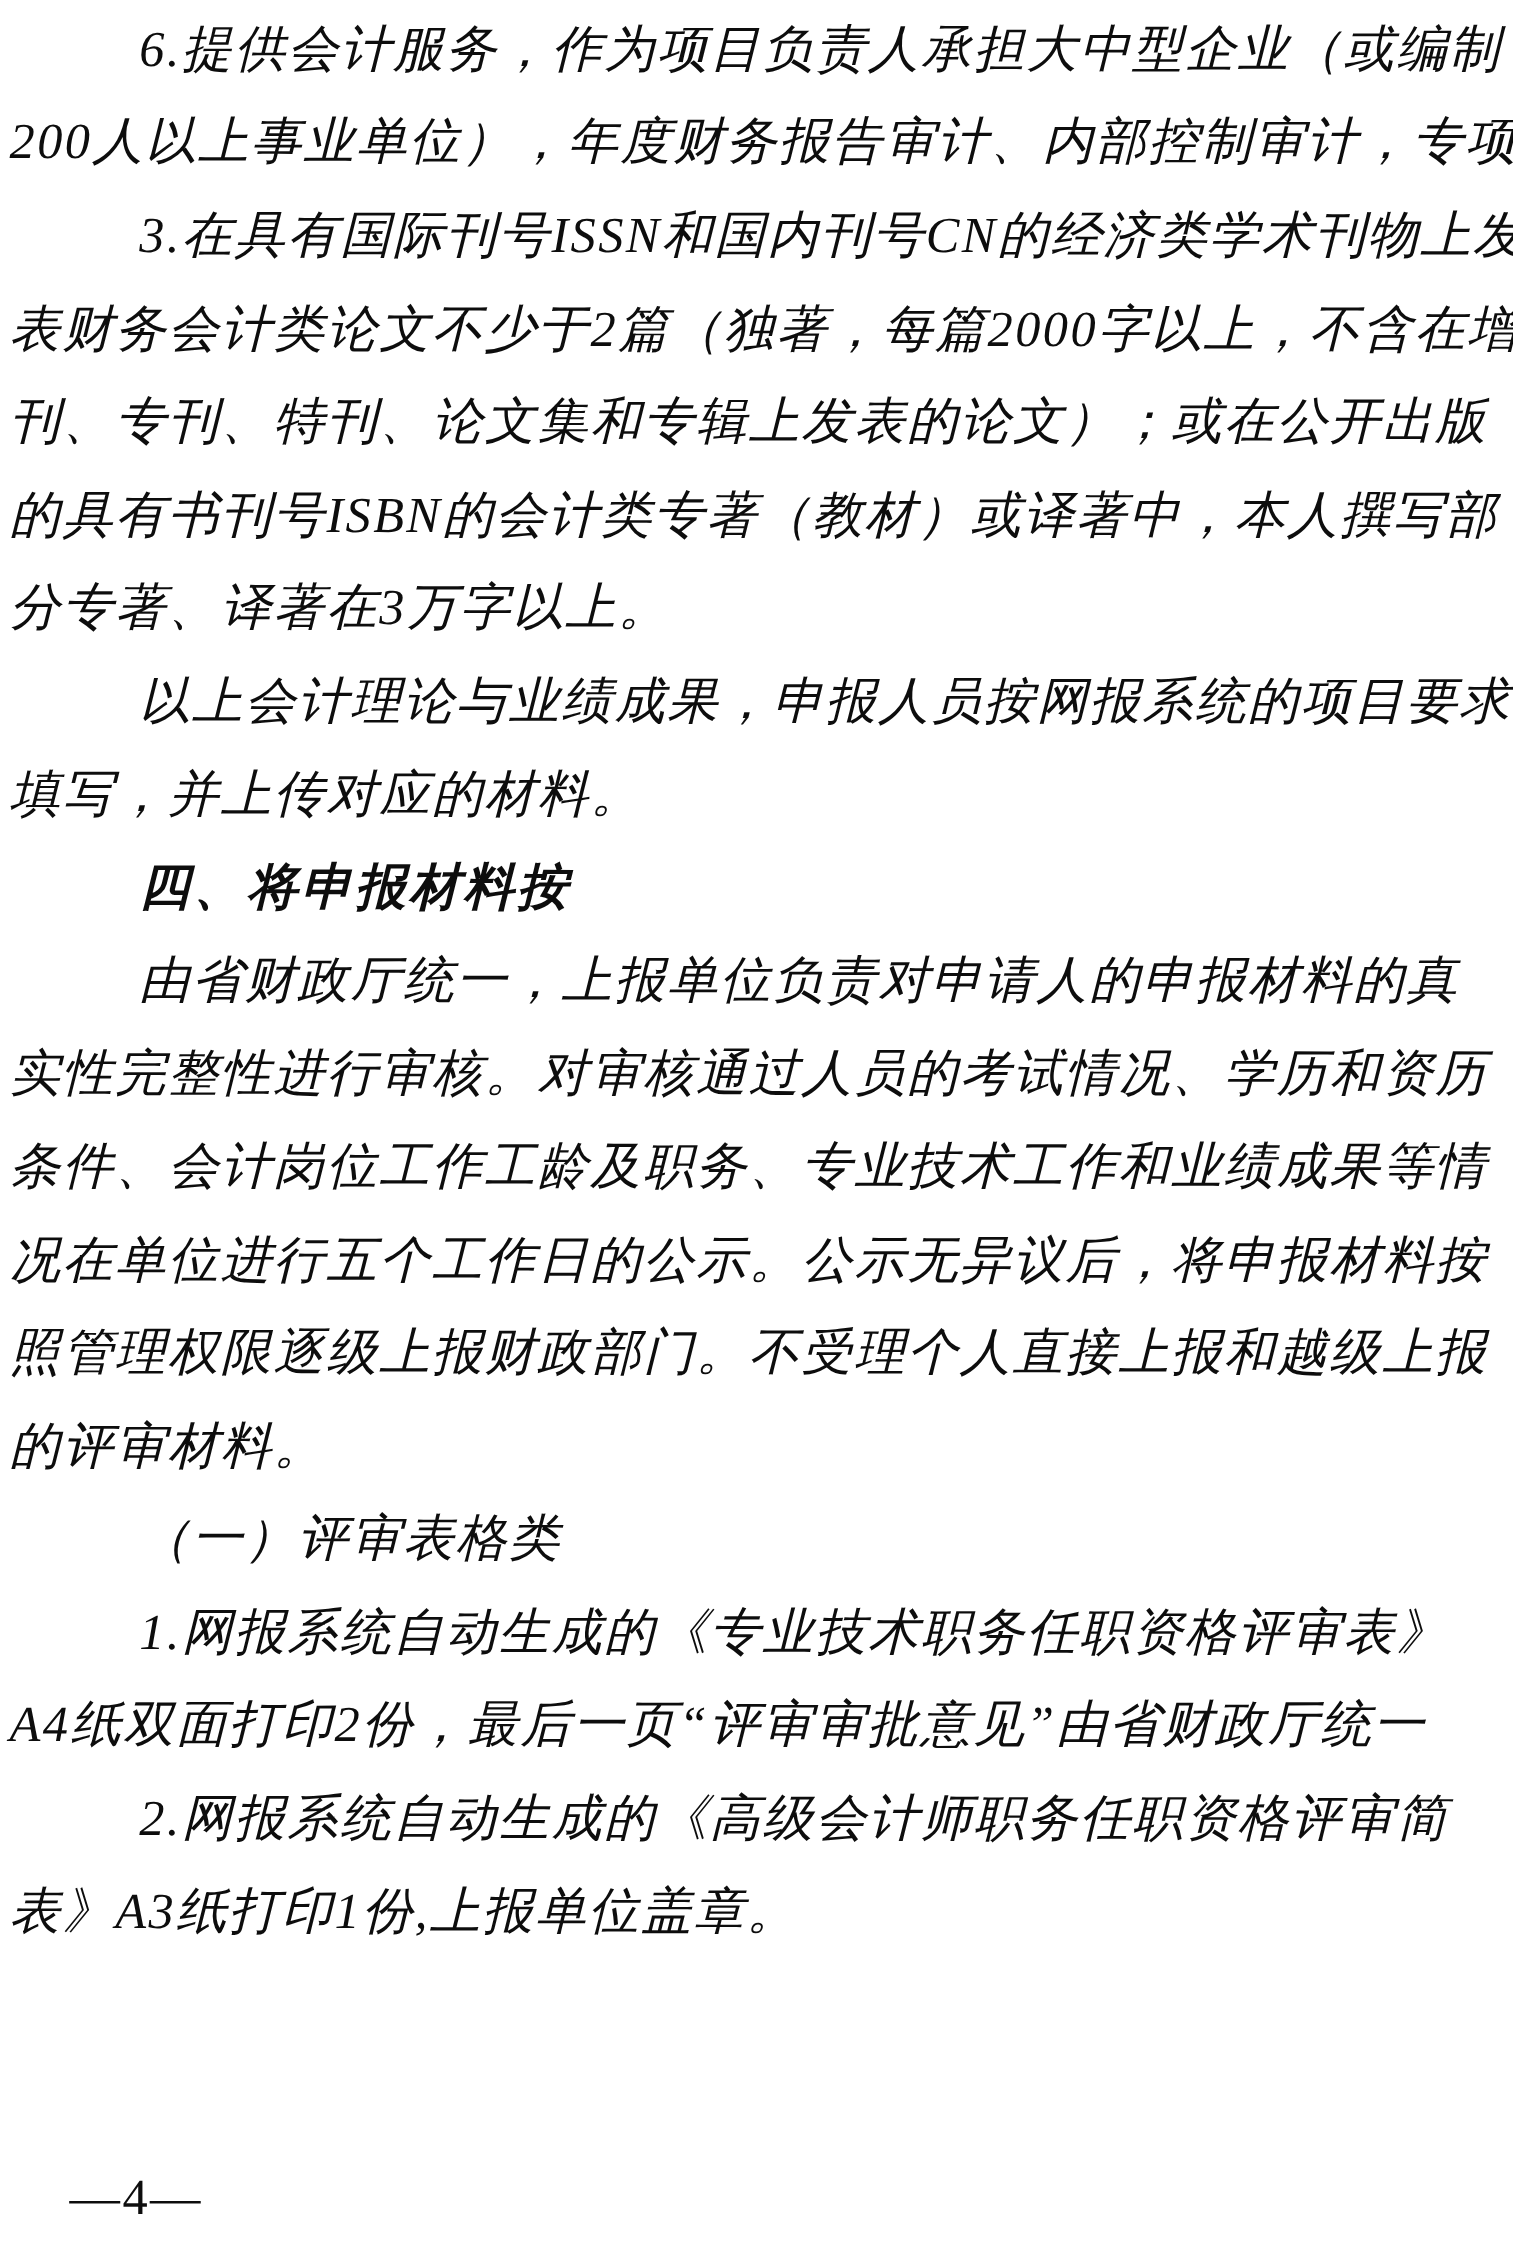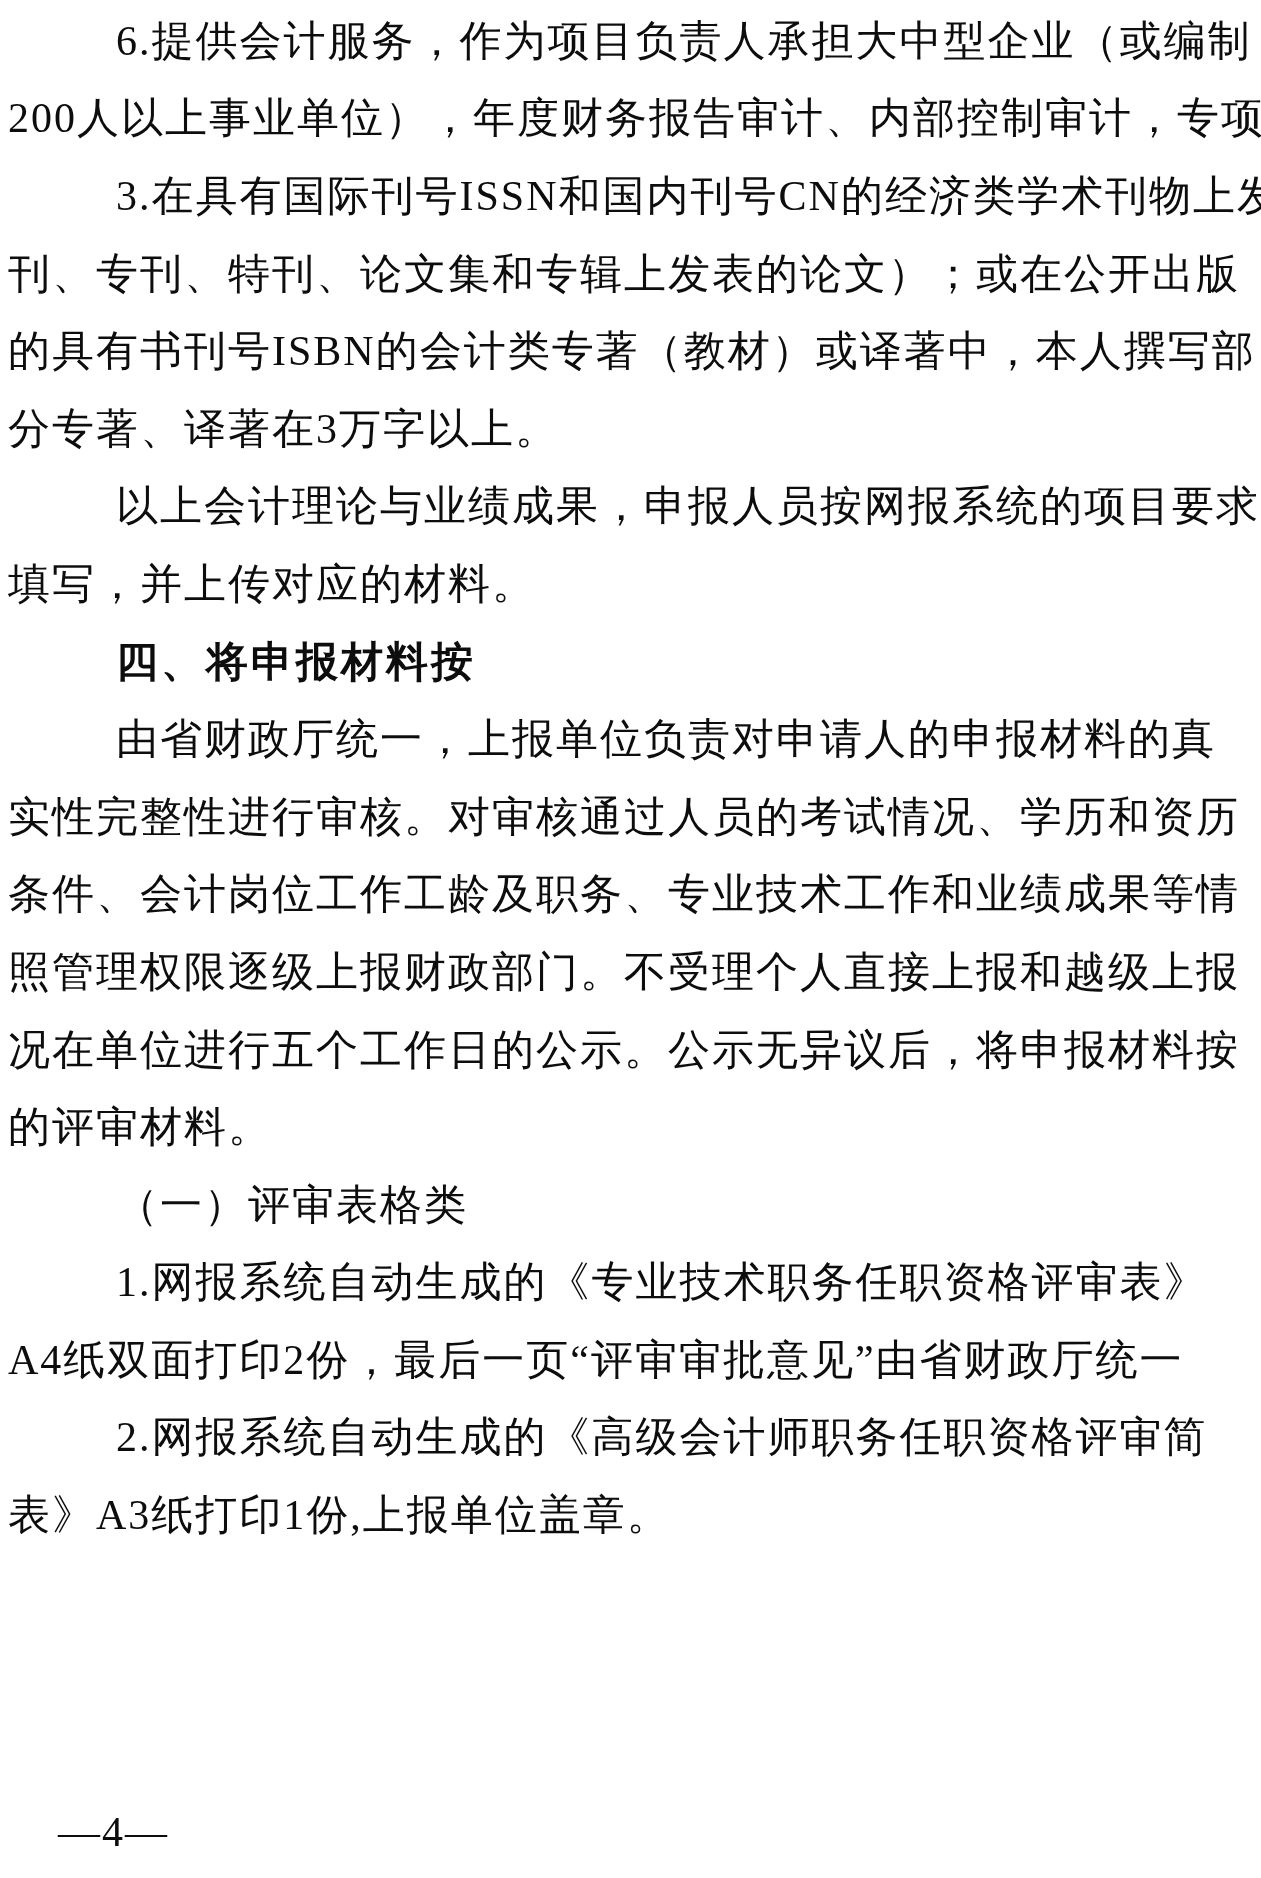--- a/index.html
+++ b/index.html
@@ -21,20 +21,21 @@
     left: 8px;
     right: 6px;
   }
   .line {
     height: 77.6px;
     display: flex;
     align-items: center;
     font-size: 42px;
     letter-spacing: 2px;
     white-space: nowrap;
+    font-style: italic;
   }
   .line.indent {
     padding-left: 108px;
   }
   .line.bold {
     font-weight: bold;
     letter-spacing: 3px;
   }
   .footer-page-number {
     position: absolute;
@@ -44,31 +45,32 @@
     letter-spacing: 2px;
   }
 </style>
 </head>
 <body>
 
 <div class="page">
   <div class="line indent">6.提供会计服务，作为项目负责人承担大中型企业（或编制</div>
   <div class="line">200人以上事业单位），年度财务报告审计、内部控制审计，专项</div>
   <div class="line indent">3.在具有国际刊号ISSN和国内刊号CN的经济类学术刊物上发</div>
+  <div class="line">表财务会计类论文不少于2篇（独著，每篇2000字以上，不含在增</div>
   <div class="line">刊、专刊、特刊、论文集和专辑上发表的论文）；或在公开出版</div>
   <div class="line">的具有书刊号ISBN的会计类专著（教材）或译著中，本人撰写部</div>
   <div class="line">分专著、译著在3万字以上。</div>
   <div class="line indent">以上会计理论与业绩成果，申报人员按网报系统的项目要求</div>
   <div class="line">填写，并上传对应的材料。</div>
   <div class="line indent bold">四、将申报材料按</div>
   <div class="line indent">由省财政厅统一，上报单位负责对申请人的申报材料的真</div>
   <div class="line">实性完整性进行审核。对审核通过人员的考试情况、学历和资历</div>
   <div class="line">条件、会计岗位工作工龄及职务、专业技术工作和业绩成果等情</div>
+  <div class="line">况在单位进行五个工作日的公示。公示无异议后，将申报材料按</div>
   <div class="line">照管理权限逐级上报财政部门。不受理个人直接上报和越级上报</div>
-  <div class="line">况在单位进行五个工作日的公示。公示无异议后，将申报材料按</div>
   <div class="line">的评审材料。</div>
   <div class="line indent">（一）评审表格类</div>
   <div class="line indent">1.网报系统自动生成的《专业技术职务任职资格评审表》</div>
   <div class="line">A4纸双面打印2份，最后一页“评审审批意见”由省财政厅统一</div>
   <div class="line indent">2.网报系统自动生成的《高级会计师职务任职资格评审简</div>
   <div class="line">表》A3纸打印1份,上报单位盖章。</div>
 </div>
 
 <div class="footer-page-number">—4—</div>
 

